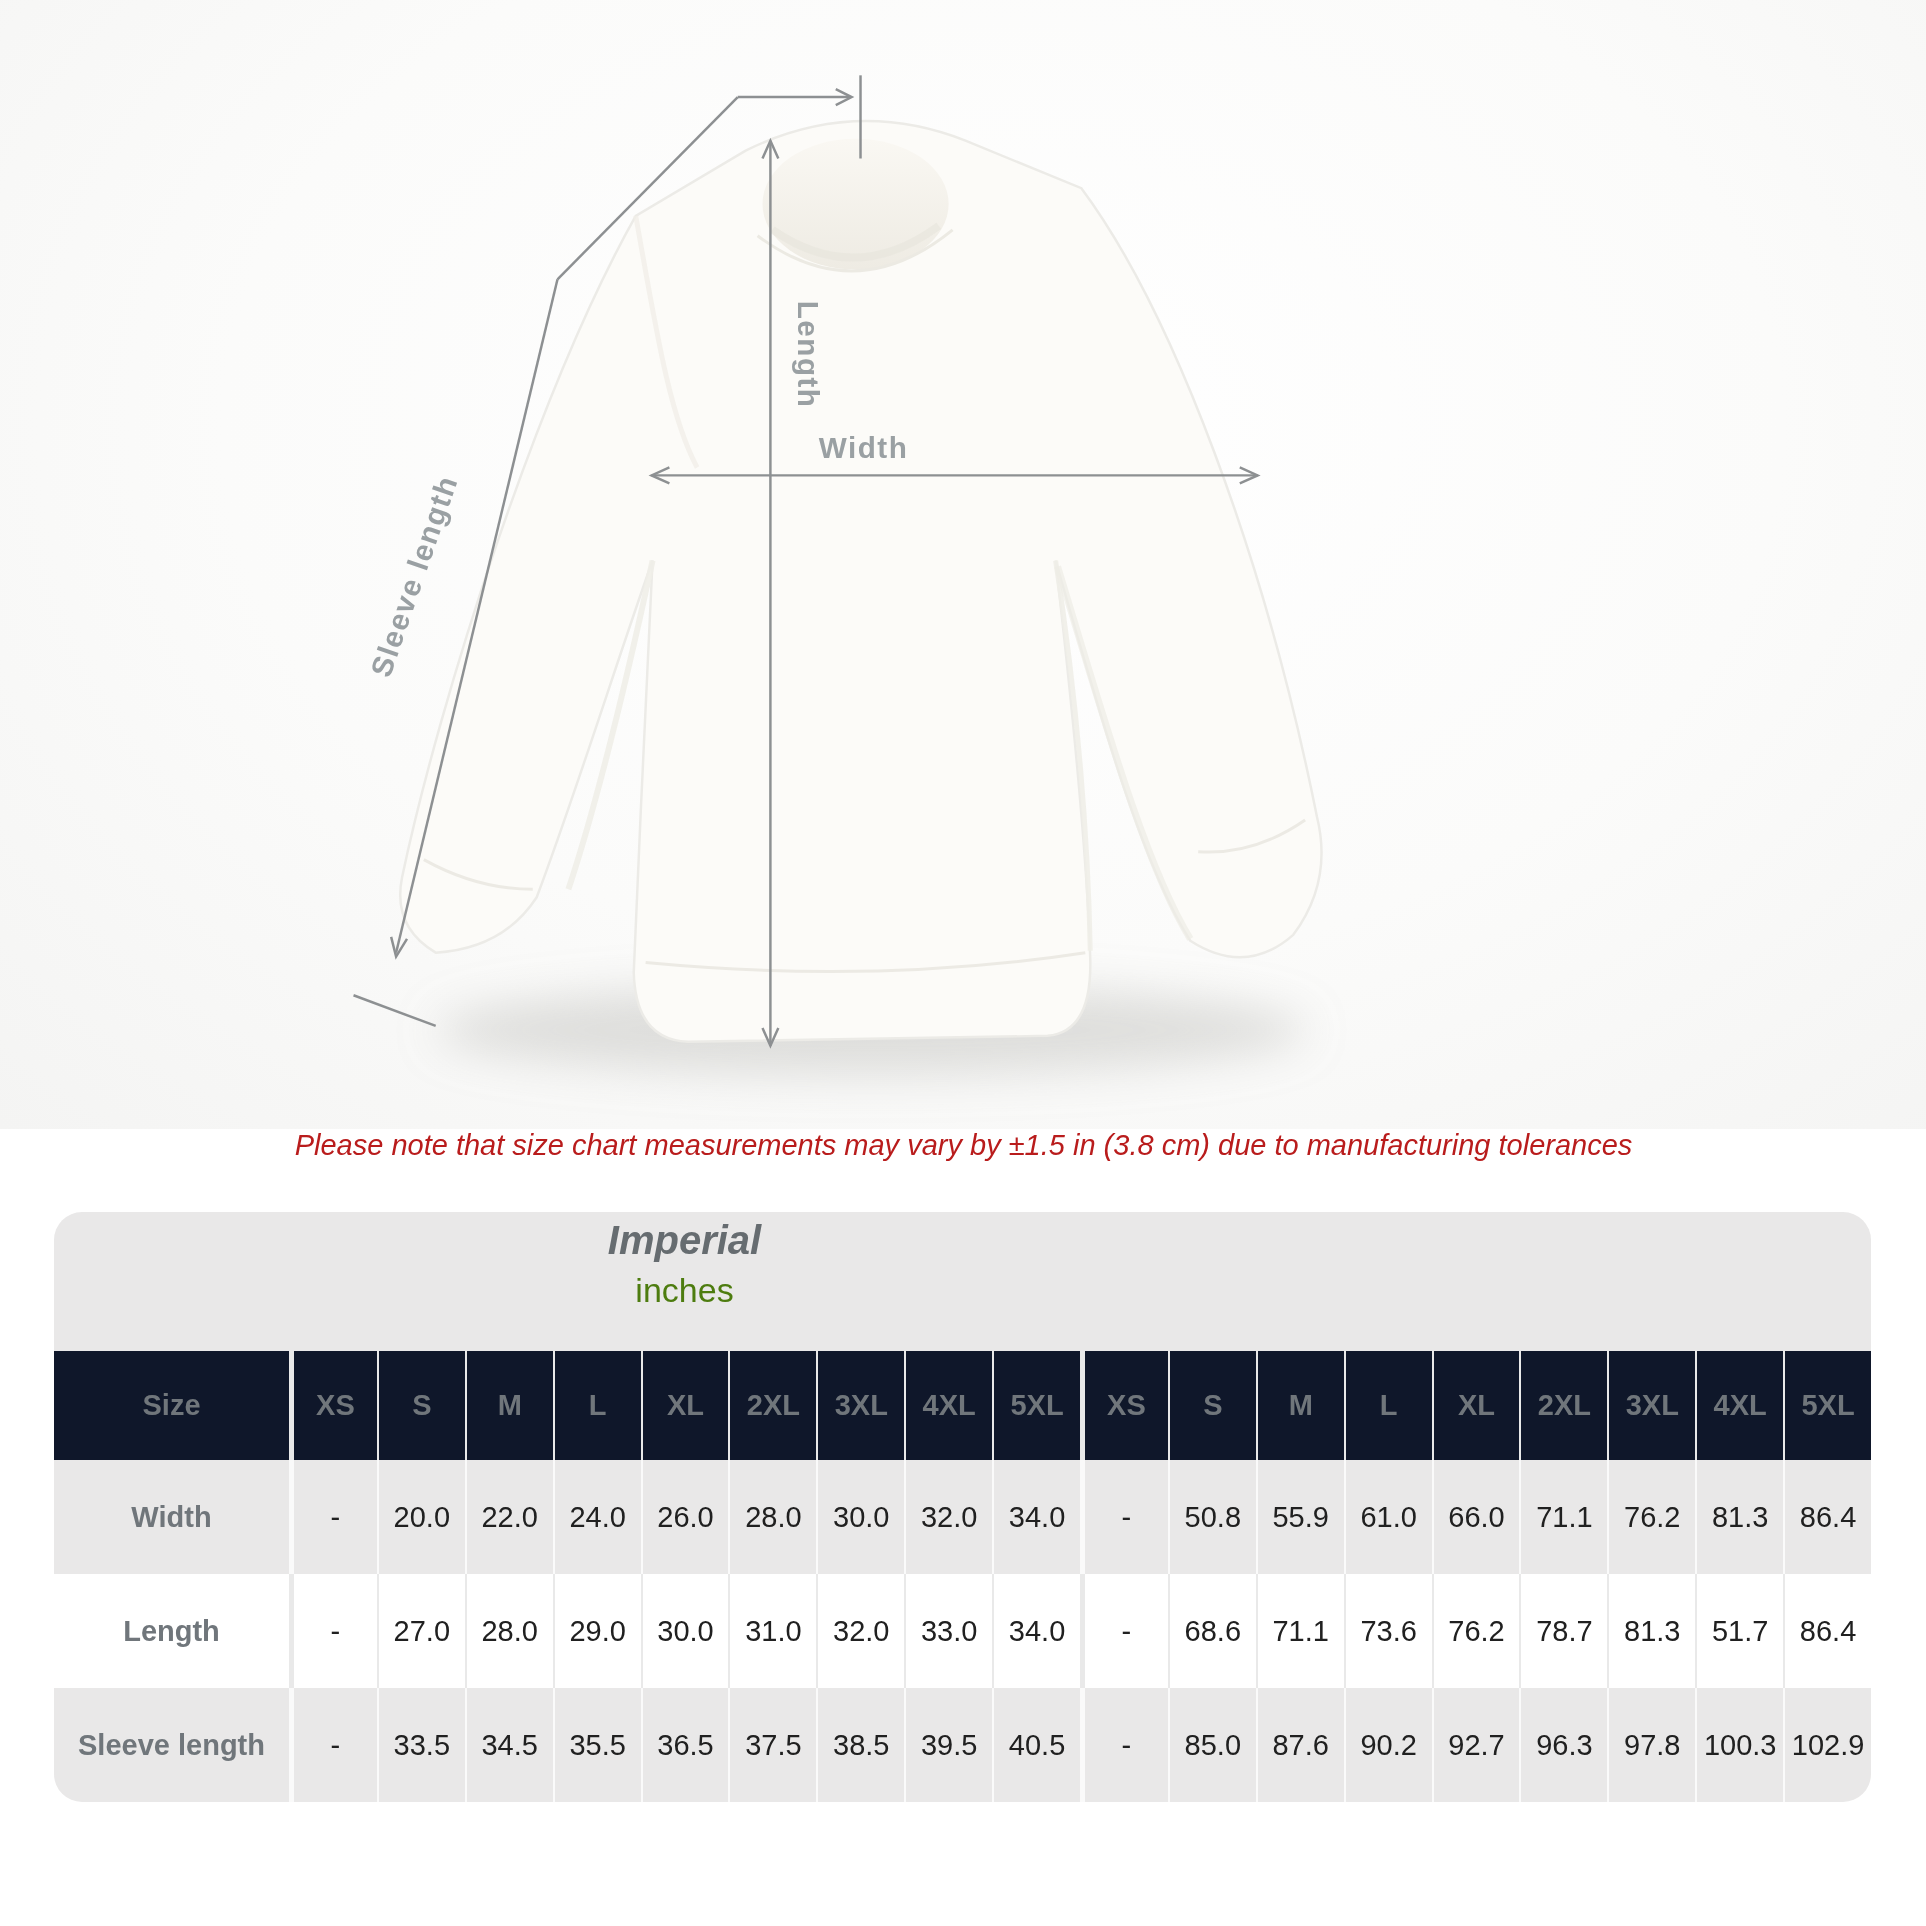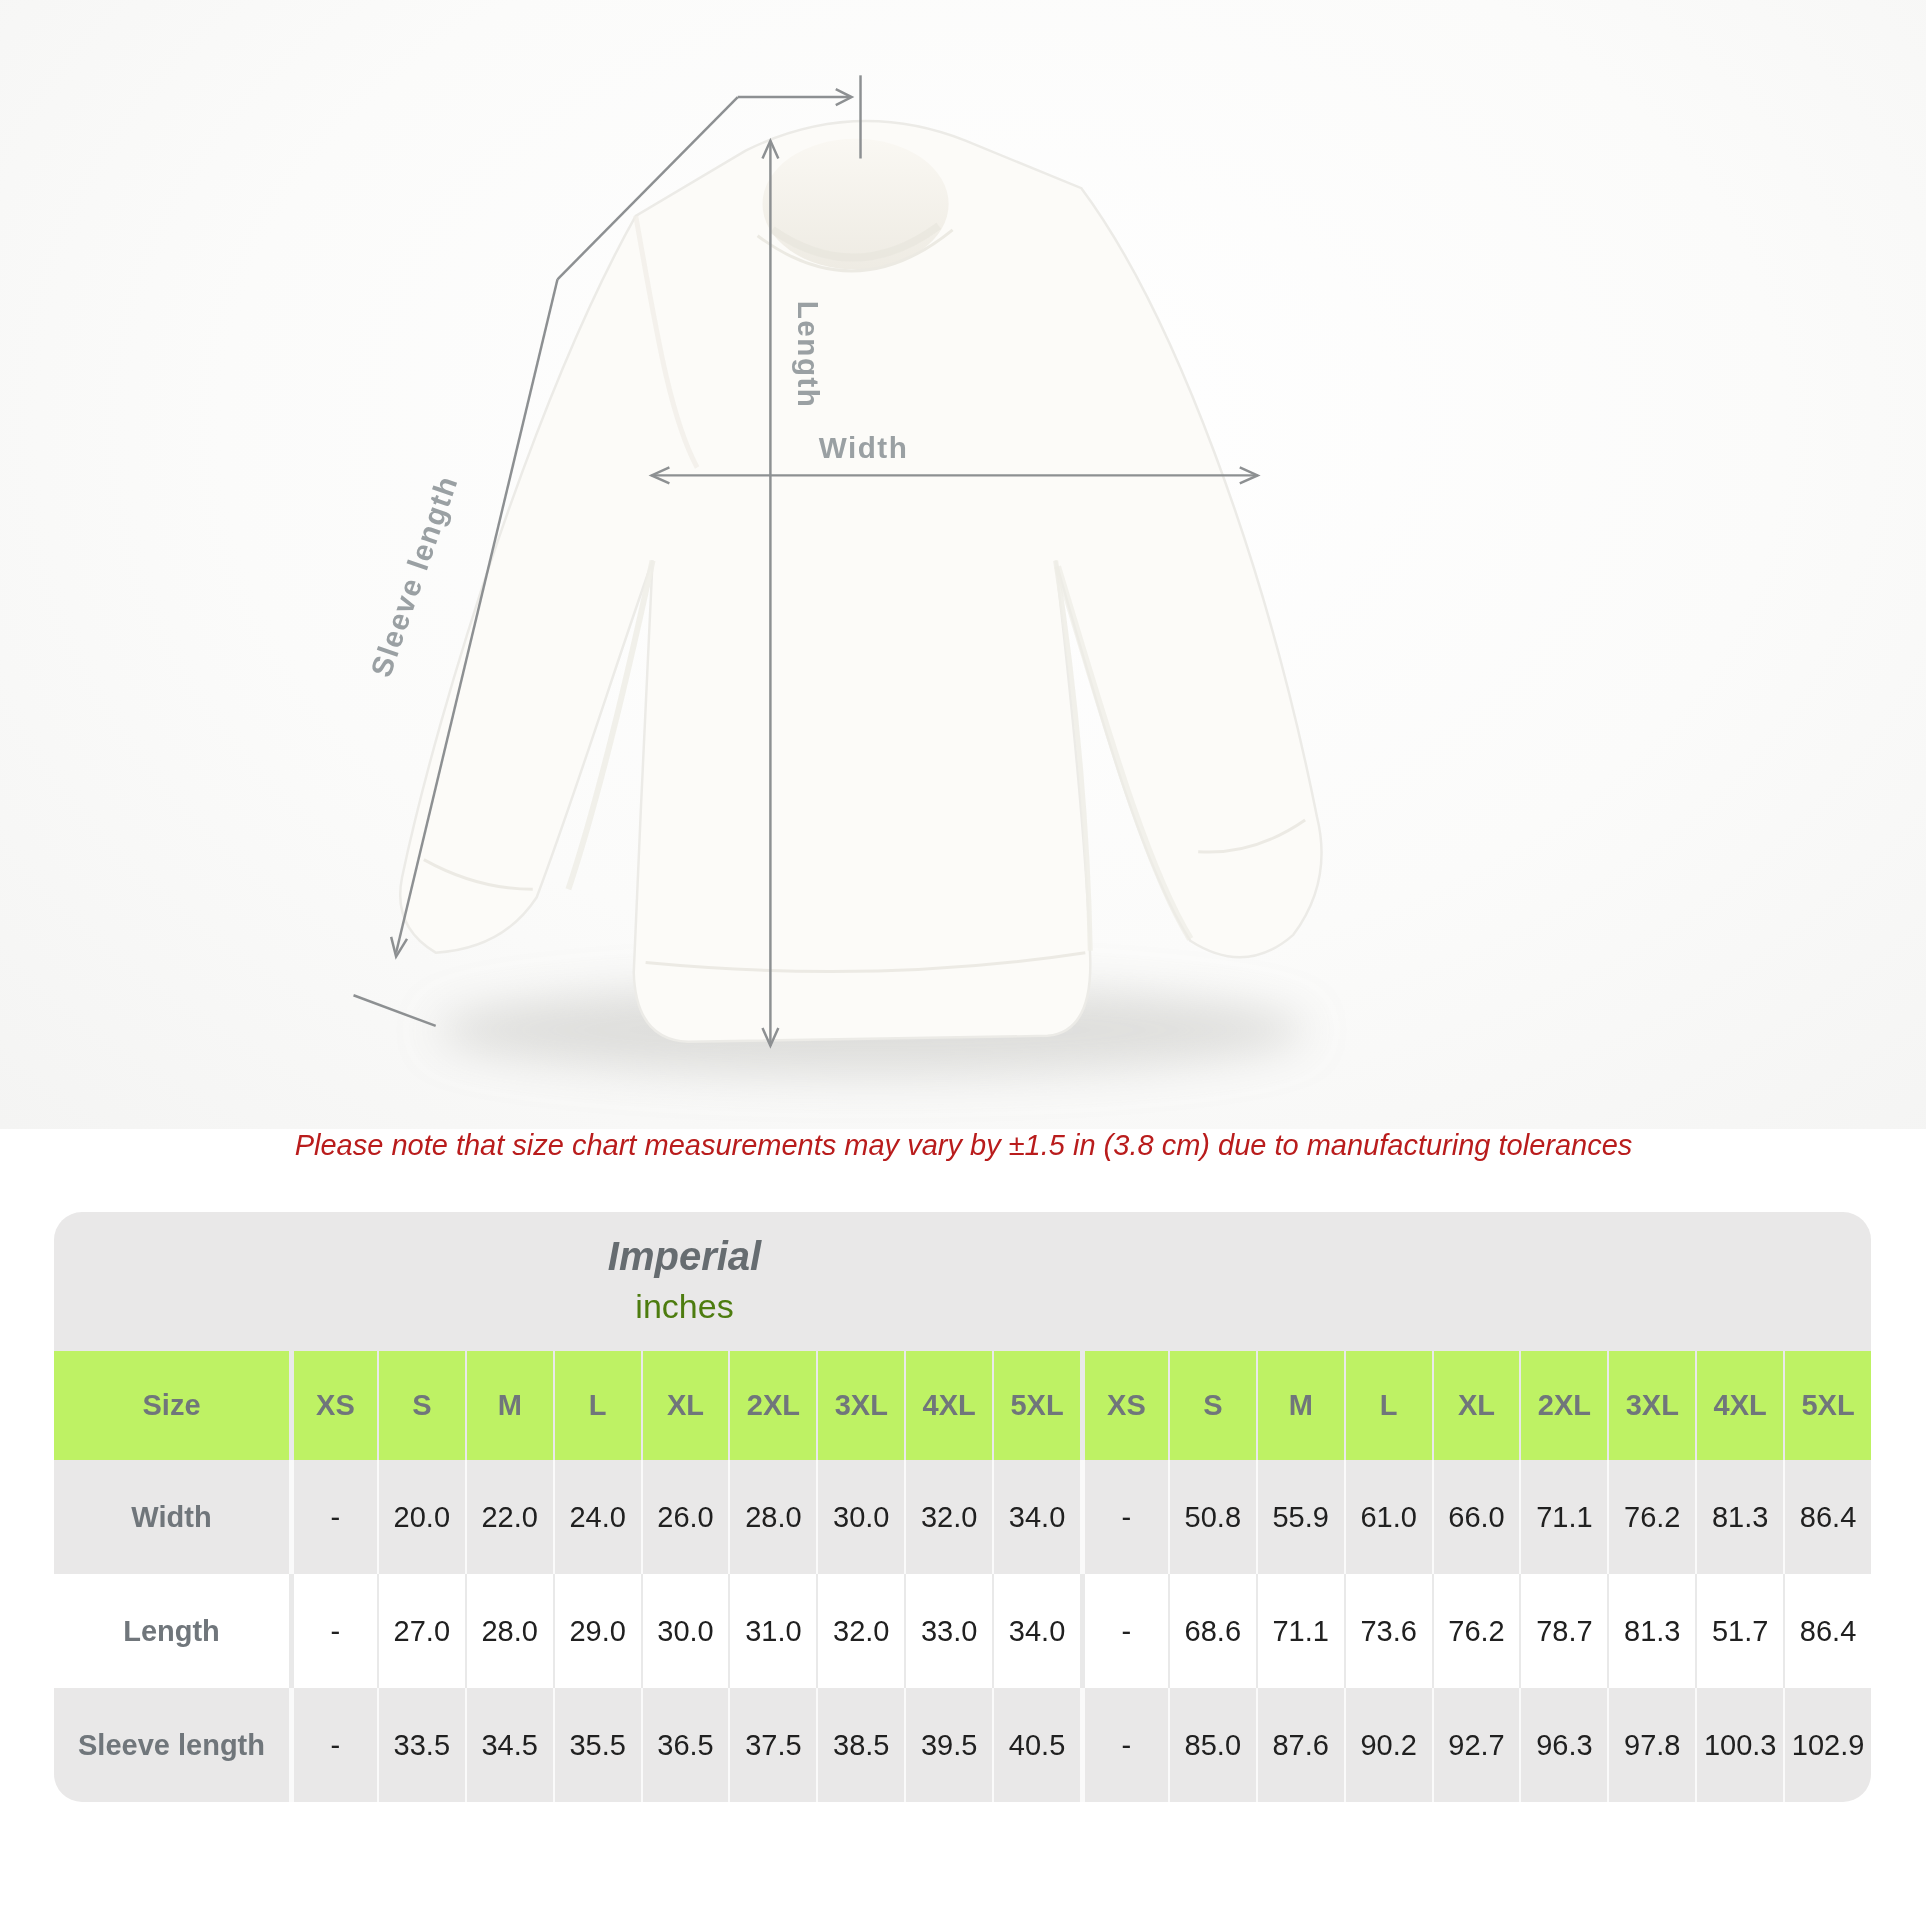--- a/index.html
+++ b/index.html
@@ -24,27 +24,27 @@
   }
   .title-block p{
     margin:0;font-size:29px;font-style:italic;color:#b91c1c;
   }
   
   .size-table{margin:50px 54px 0;width:1817px;}
   .units-header{
     position:relative;height:139px;background:#e9e8e8;
     border-radius:28px 28px 0 0;
   }
-  .unit-group{position:absolute;top:0;height:100%;text-align:center;padding-top:22px;box-sizing:border-box;}
+  .unit-group{position:absolute;top:0;height:100%;text-align:center;padding-top:6px;box-sizing:border-box;}
   .unit-group.imperial{left:235px;width:calc((100% - 235px)/2);}
   .unit-group.metric{left:calc(235px + (100% - 235px)/2);width:calc((100% - 235px)/2);}
   .unit-name{font-size:40px;font-weight:bold;font-style:italic;color:#666c70;}
   .unit-sub{margin-top:8px;font-size:34px;color:#4d7c0f;}
   .row{display:grid;grid-template-columns:235px repeat(18,1fr);}
-  .row.head{height:109px;background:#bef264;--sep:#e9e9e9;}
+  .row.head{height:109px;background:#0f172a;--sep:#e9e9e9;}
   .row.white{height:114px;background:#ffffff;--sep:#e9e9e9;}
   .row.gray{height:114px;background:#e9e8e8;--sep:#fafafa;}
   .row.last{border-radius:0 0 28px 28px;overflow:hidden;}
   .cell{
     display:flex;align-items:center;justify-content:center;
     font-size:29px;color:#202020;
   }
   .row .cell + .cell{border-left:2px solid var(--sep);}
   .row .cell:nth-child(2){border-left-width:5px;}
   .row .cell.grp{border-left-width:5px;}

